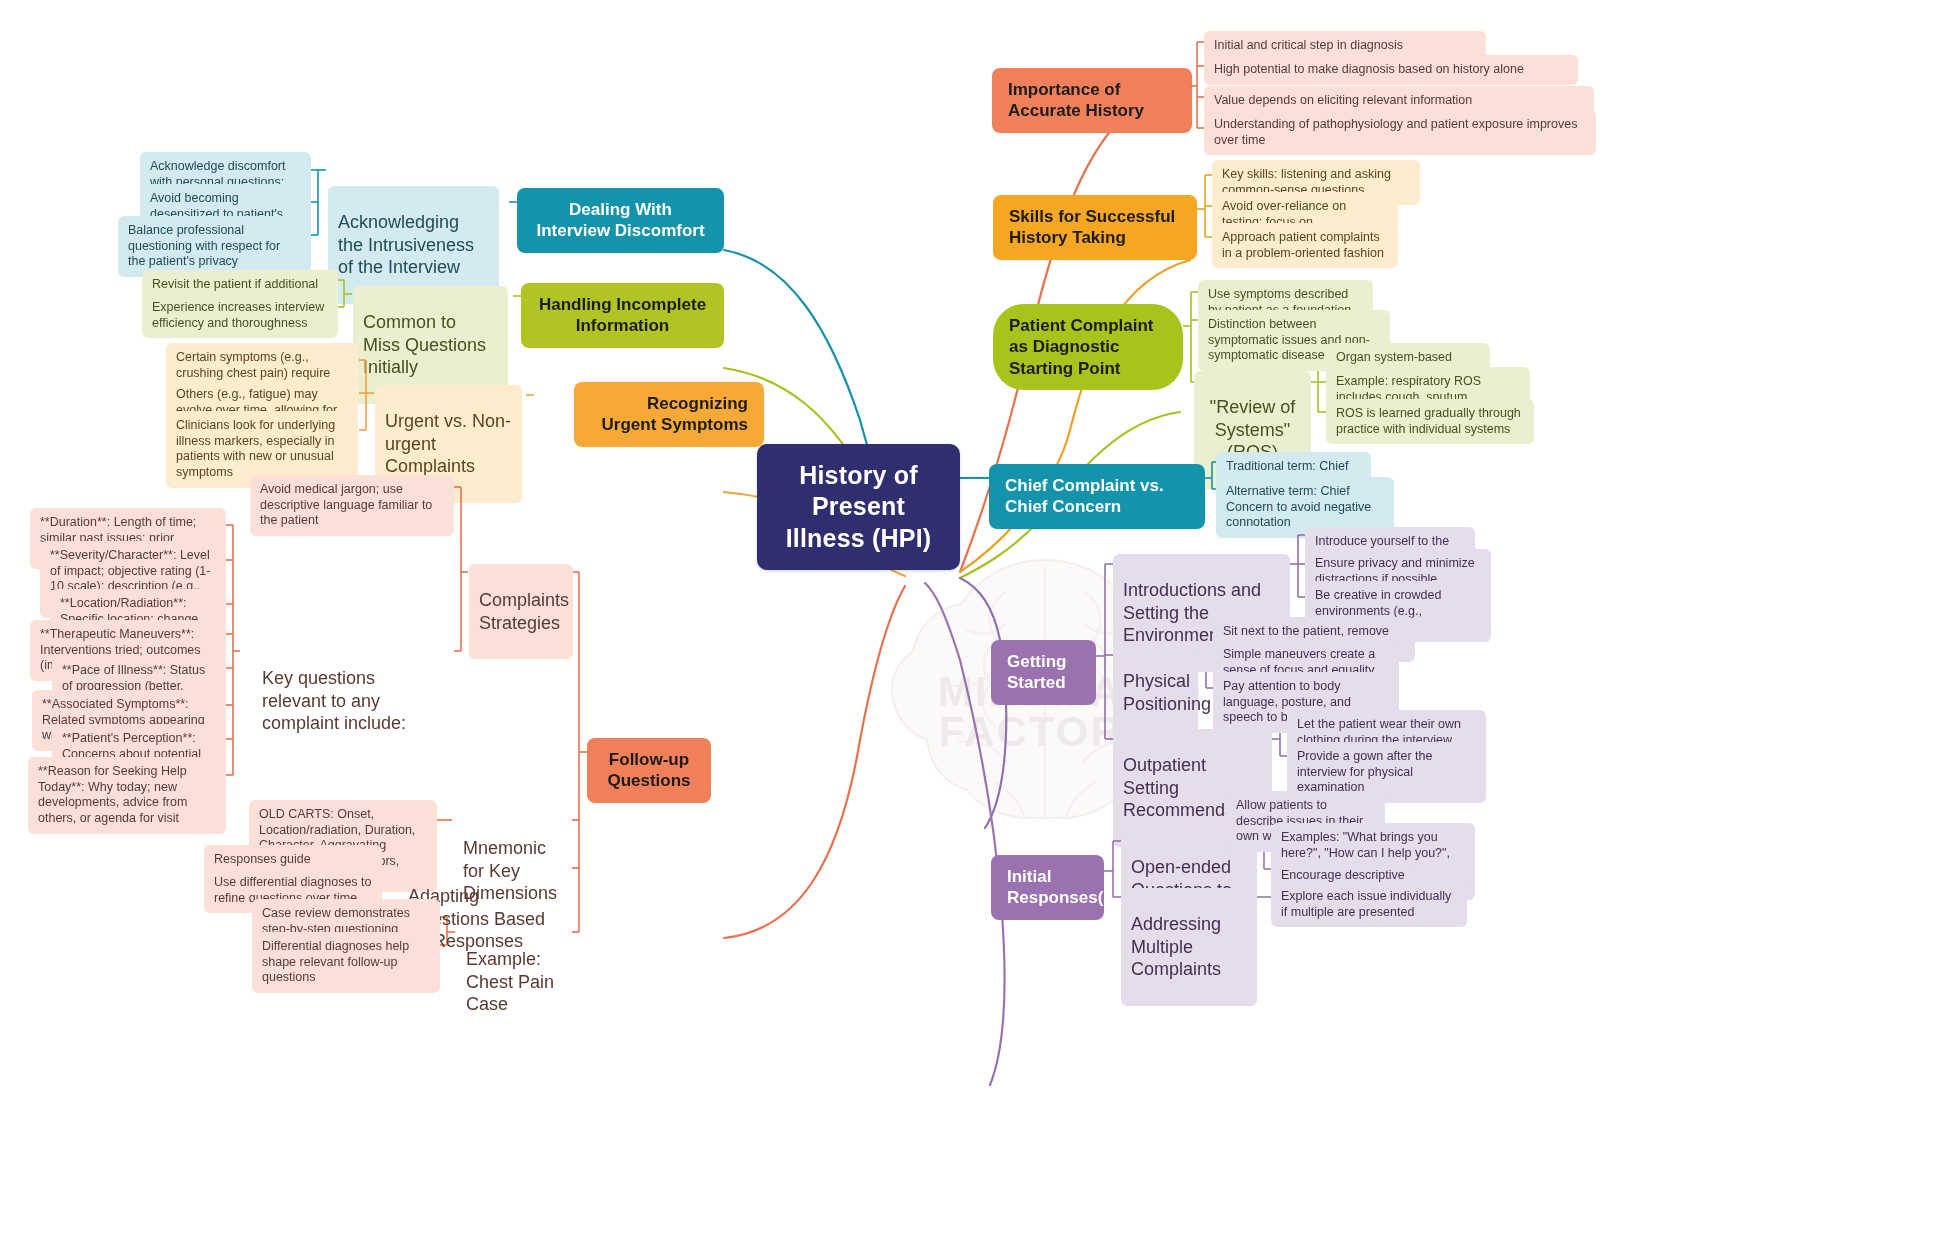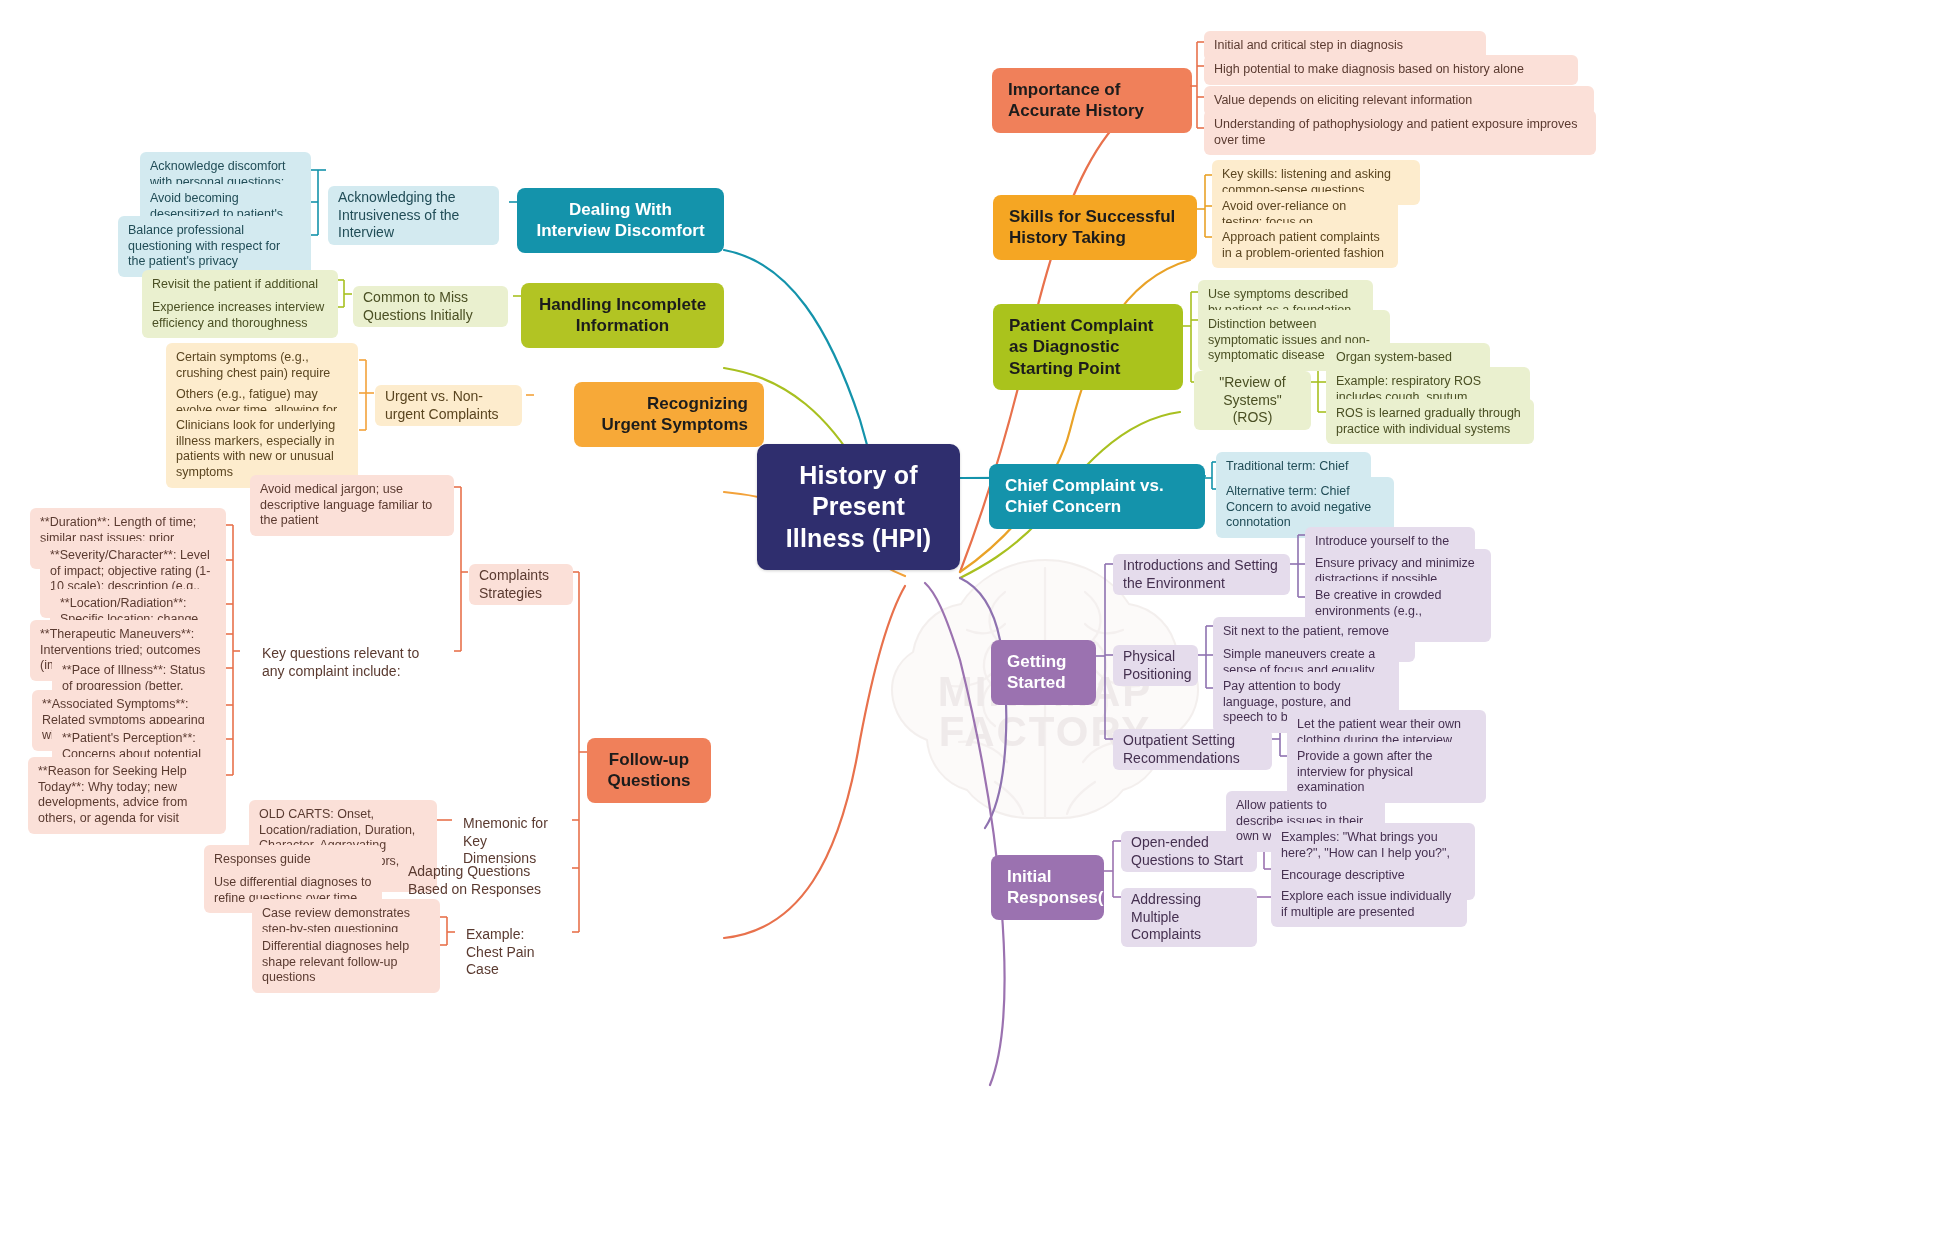--- a/index.html
+++ b/index.html
@@ -36,22 +36,22 @@
     box-shadow:0 1px 3px rgba(0,0,0,.18);
   }
 
   .main{
     font-size:17px; font-weight:700; color:#1c1c1c;
     padding:11px 16px; border-radius:8px; text-align:left;
   }
   .main.dark{ color:#ffffff; }
 
   .sub{
-    font-size:14px; font-weight:400; color:#4a4140;
-    padding:3px 10px; border-radius:6px;
+    font-size:18px; font-weight:400; color:#4a4140;
+    padding:25px 10px; border-radius:6px;
   }
   .leaf{
     font-size:12.5px; font-weight:400; color:#4a4140;
     padding:7px 10px; border-radius:6px;
   }
   .naked{ background:transparent !important; }
 
   
   .c-orange .main{ background:#f0805a; }
   .c-orange .sub, .c-orange .leaf{ background:#fbe0d8; color:#5a3a30; }
@@ -174,21 +174,21 @@
     </div>
     <div class="node leaf" style="left:1212px; top:192px; width:186px;">
       <span>Avoid over-reliance on testing; focus on communication skills</span>
     </div>
     <div class="node leaf" style="left:1212px; top:223px; width:186px;">
       <span>Approach patient complaints in a problem-oriented fashion</span>
     </div>
   </div>
 
   <div class="c-green">
-    <div class="node main" style="left:993px; top:304px; width:190px;">
+    <div class="node main" style="left:993px; top:304px; width:190px;border-radius:31px;">
       <span>Patient Complaint as Diagnostic Starting Point</span>
     </div>
     <svg style="position:absolute;left:0;top:0;width:1946px;height:1236px;pointer-events:none;">
       <g fill="none" stroke="#a8c020" stroke-width="1.6">
         <path d="M1183 326 H1191"></path>
         <path d="M1191 292 V382"></path>
         <path d="M1191 292 H1198"></path>
         <path d="M1191 320 H1198"></path>
         <path d="M1191 382 H1198"></path>
 

